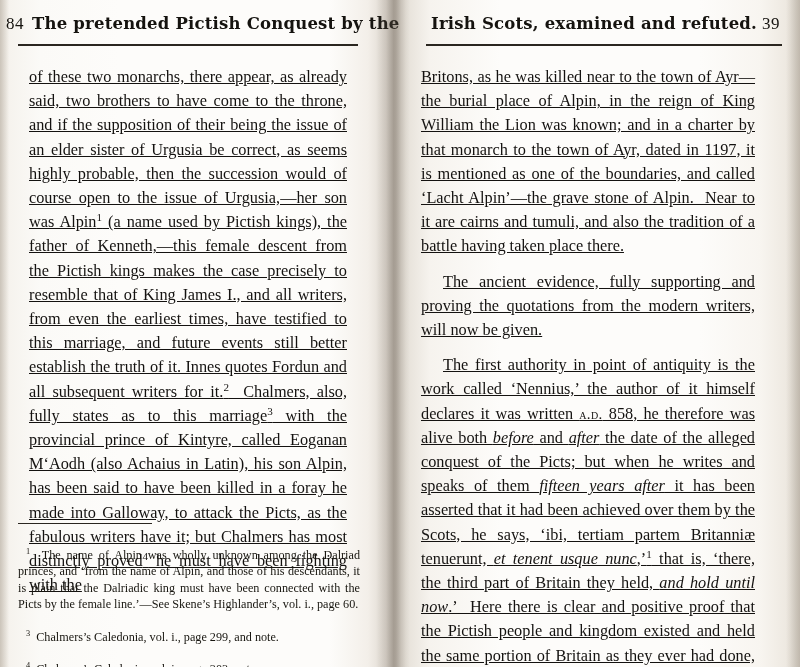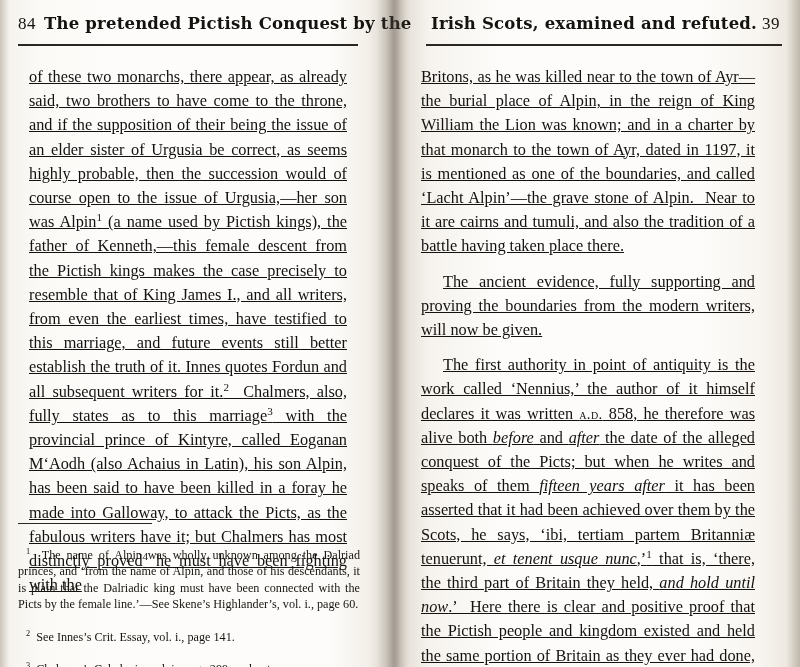--- a/index.html
+++ b/index.html
@@ -52,21 +52,21 @@
 
   .header {
     position: absolute;
     top: 14px;
     left: 0;
     right: 0;
     height: 24px;
     display: flex;
     align-items: baseline;
   }
-  .col-left .header { padding-left: 18px; padding-right: 22px; }
+  .col-left .header { padding-left: 6px; padding-right: 22px; }
   .col-right .header { padding-left: 22px; padding-right: 20px; }
 
   .folio {
     font-family: "Liberation Serif", serif;
     font-size: 17px;
     letter-spacing: 0.5px;
     color: #15130f;
   }
   .running-head {
     flex: 1;
@@ -182,35 +182,34 @@
     </div>
     <div class="rule"></div>
 
     <div class="body-text">
       <p>of these two monarchs, there appear, as already said, two brothers to have come to the throne, and if the supposition of their being the issue of an elder sister of Urgusia be correct, as seems highly probable, then the succession would of course open to the issue of Urgusia,—her son was Alpin<sup class="ref">1</sup> (a name used by Pictish kings), the father of Kenneth,—this female descent from the Pictish kings makes the case precisely to resemble that of King James I., and all writers, from even the earliest times, have testified to this marriage, and future events still better establish the truth of it. Innes quotes Fordun and all subsequent writers for it.<sup class="ref">2</sup>&nbsp;&nbsp;Chalmers, also, fully states as to this marriage<sup class="ref">3</sup> with the provincial prince of Kintyre, called Eoganan M‘Aodh (also Achaius in Latin), his son Alpin, has been said to have been killed in a foray he made into Galloway, to attack the Picts, as the fabulous writers have it; but Chalmers has most distinctly proved<sup class="ref">4</sup> he must have been fighting with the</p>
     </div>
 
     <div class="footnote-rule"></div>
     <div class="footnotes">
       <p class="fn"><sup>1</sup>&nbsp; The name of Alpin was wholly unknown among the Dalriad princes, and ‘from the name of Alpin, and those of his descendants, it is plain that the Dalriadic king must have been connected with the Picts by the female line.’—See Skene’s Highlander’s, vol. i., page 60.</p>
-      <p class="fn"><sup>2</sup>&nbsp; See Innes’s Crit. Essay, vol. i., page 141.</p>
       <p class="fn"><sup>3</sup>&nbsp; Chalmers’s Caledonia, vol. i., page 299, and note.</p>
       <p class="fn"><sup>4</sup>&nbsp; Chalmers’s Caledonia, vol. i., page 303, note.</p>
     </div>
   </div>
 
   <div class="col col-right">
     <div class="header">
       <span class="running-head">Irish Scots, examined and refuted.</span>
       <span class="folio">39</span>
     </div>
     <div class="rule"></div>
 
     <div class="body-text">
       <p>Britons, as he was killed near to the town of Ayr—the burial place of Alpin, in the reign of King William the Lion was known; and in a charter by that monarch to the town of Ayr, dated in 1197, it is mentioned as one of the boundaries, and called ‘Lacht Alpin’—the grave stone of Alpin.&nbsp; Near to it are cairns and tumuli, and also the tradition of a battle having taken place there.</p>
-      <p class="indent">The ancient evidence, fully supporting and proving the boundaries from the modern writers, will now be given.</p>
+      <p class="indent">The ancient evidence, fully supporting and proving the quotations from the modern writers, will now be given.</p>
       <p class="indent">The first authority in point of antiquity is the work called ‘Nennius,’ the author of it himself declares it was written <span class="sc">a.d.</span> 858, he therefore was alive both <em>before</em> and <em>after</em> the date of the alleged conquest of the Picts; but when he writes and speaks of them <em>fifteen years after</em> it has been asserted that it had been achieved over them by the Scots, he says, ‘ibi, tertiam partem Britanniæ tenuerunt, <em>et tenent usque nunc</em>,’<sup class="ref">1</sup> that is, ‘there, the third part of Britain they held, <em>and hold until now</em>.’&nbsp; Here there is clear and positive proof that the Pictish people and kingdom existed and held the same portion of Britain as they ever had done, and this evidence completely refutes the possibility</p>
     </div>
 
   </div>
 
   <div class="gutter-shadow"></div>
 </div>
 
 </body></html>

